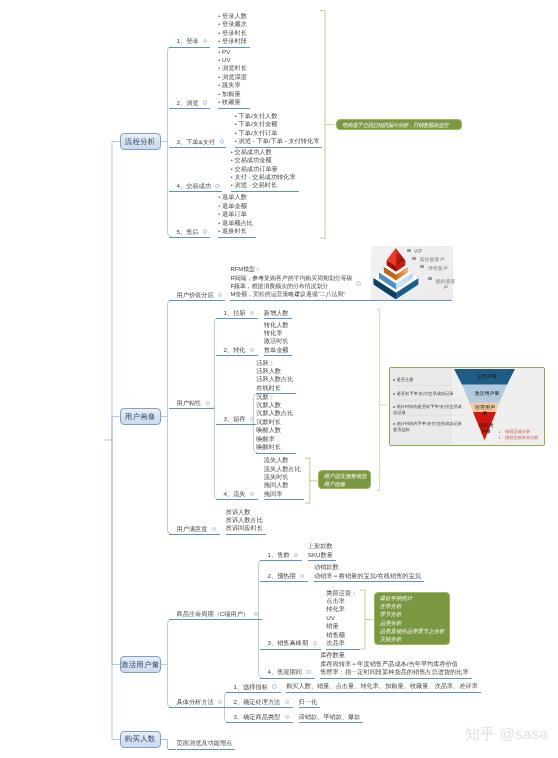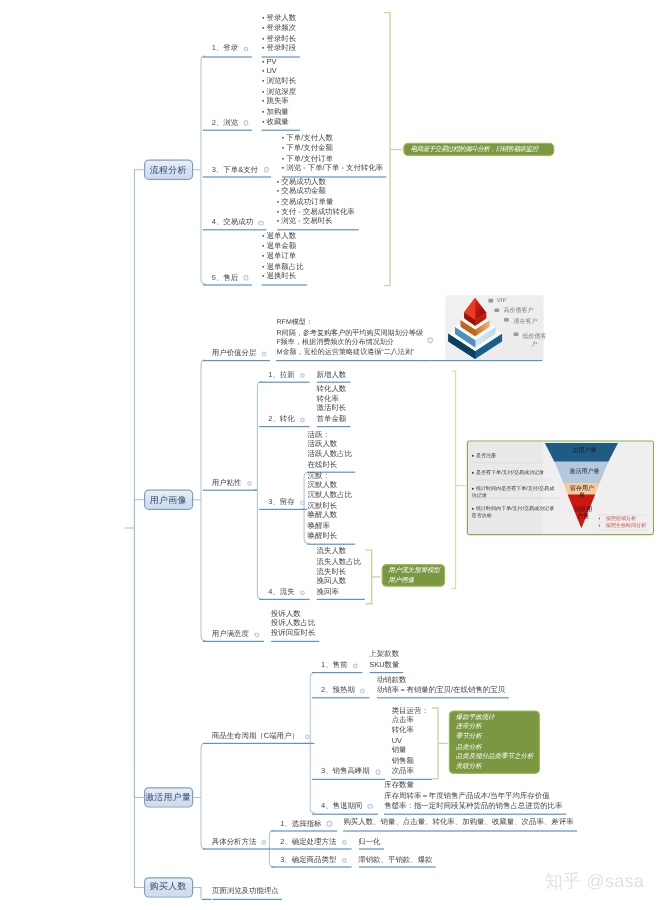--- a/index.html
+++ b/index.html
@@ -425,14 +425,14 @@
 <div class="fbul" style="left:393.0px;top:403.5px;width:72px">统计时间内是否有下单/支付/交易成功记录</div>
 <div class="fbul" style="left:393.0px;top:421.0px;width:72px">统计时间内下单/支付/交易成功记录是否达标</div>
 <div class="fstg" style="left:457px;top:372.5px;width:60px">总用户量</div>
 <div class="fstg" style="left:463px;top:390.0px;width:48px">激活用户量</div>
 <div class="fstg" style="left:475px;top:403.5px;width:20px">留存用户量</div>
 <div class="fstg" style="left:478px;top:421.5px;width:16px">活跃用户量</div>
 <div class="fnote" style="left:505px;top:429.0px">按照区域分析</div>
 <div class="fdot" style="left:499px;top:431.2px"></div>
 <div class="fnote" style="left:505px;top:435.0px">按照生效时间分析</div>
 <div class="fdot" style="left:499px;top:437.2px"></div>
-<div class="wm" style="left:454px;top:725px">知乎 @sasa</div>
+<div class="wm" style="left:465px;top:725px">知乎 @sasa</div>
 </div>
 
 </body></html>

